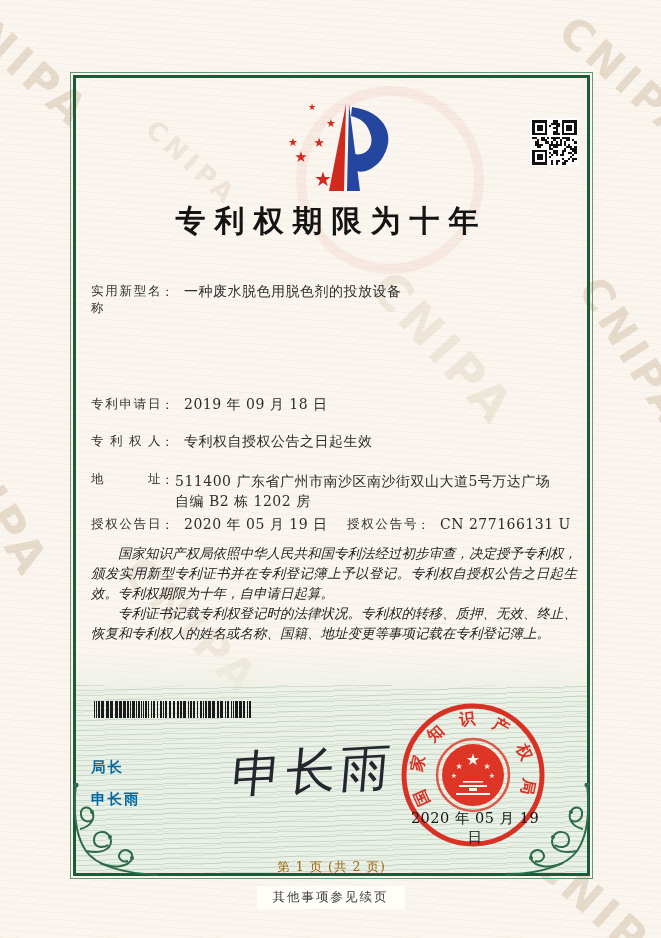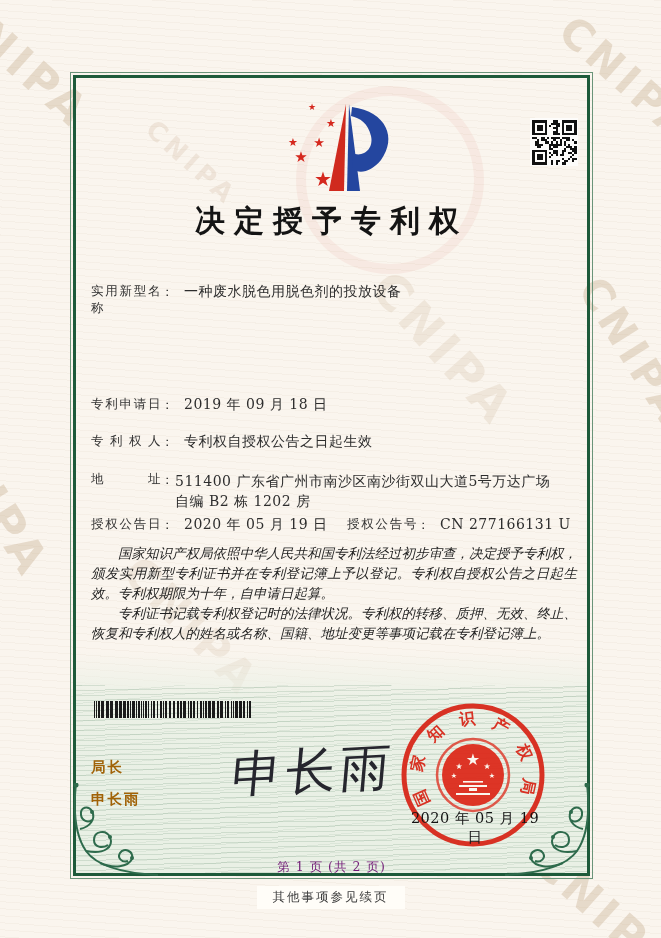--- a/index.html
+++ b/index.html
@@ -72,33 +72,33 @@
     position:absolute;left:20px;right:15px;top:470px;
     font-size:13.5px;line-height:20px;color:#1f1f1f;text-align:justify;font-style:italic;
   }
   .body-text p{margin:0;text-indent:2em;}
   
   .barcode{position:absolute;left:23px;top:628px;width:160px;height:17px;overflow:hidden;}
   .barcode i{position:absolute;top:0;bottom:0;background:#1a1a1a;}
   .director{
     position:absolute;left:20px;top:678px;
     font-family:"DejaVu Sans","Liberation Sans",sans-serif;
-    font-size:14.5px;font-weight:bold;color:#a16207;line-height:32px;letter-spacing:2px;
+    font-size:14.5px;font-weight:bold;color:#0369a1;line-height:32px;letter-spacing:2px;
   }
   .autograph{
     position:absolute;left:128px;top:656px;width:228px;height:84px;
     font-size:50px;color:#26262e;text-align:center;line-height:84px;
     letter-spacing:4px;transform:rotate(-3deg) skewX(-8deg);white-space:nowrap;
   }
   .seal{position:absolute;left:328px;top:628px;width:148px;height:148px;opacity:0.95;z-index:2;}
   .seal-date{
     position:absolute;left:330px;top:736px;width:148px;text-align:center;
     font-size:14.5px;color:#141414;letter-spacing:0.5px;z-index:3;
   }
-  .page-info{position:absolute;left:0;right:0;top:786px;text-align:center;font-size:12.5px;color:#701a75;letter-spacing:1px;}
+  .page-info{position:absolute;left:0;right:0;top:786px;text-align:center;font-size:12.5px;color:#a16207;letter-spacing:1px;}
   .note-wrap{position:absolute;left:0;right:0;top:886px;text-align:center;}
   .note{
     display:inline-block;background:#fffdf8;padding:3px 16px;
     font-size:12.5px;color:#3b3b3b;letter-spacing:2px;
   }
 </style>
 </head>
 <body>
 
 <div class="bg-waves"></div>
@@ -278,21 +278,21 @@
       <rect x="27.6" y="42.3" width="2.1" height="2.1" fill="#111"></rect>
       <rect x="33.9" y="42.3" width="2.1" height="2.1" fill="#111"></rect>
       <rect x="36" y="42.3" width="2.1" height="2.1" fill="#111"></rect>
       <rect x="42.3" y="42.3" width="2.1" height="2.1" fill="#111"></rect>
       <rect x="21.3" y="44.4" width="2.1" height="2.1" fill="#111"></rect>
       <rect x="25.5" y="44.4" width="2.1" height="2.1" fill="#111"></rect>
       <rect x="31.8" y="44.4" width="2.1" height="2.1" fill="#111"></rect>
       <rect x="33.9" y="44.4" width="2.1" height="2.1" fill="#111"></rect>
     </svg>
 
-  <div class="title">决定授予专利权</div>
+  <div class="title">专利权期限为十年</div>
 
   <div class="frow" style="top:210px">
     <span class="f-label">实用新型名称</span><span class="f-colon">：</span><span class="f-value">一种废水脱色用脱色剂的投放设备</span>
   </div>
   <div class="frow" style="top:323px">
     <span class="f-label">专利申请日</span><span class="f-colon">：</span><span class="f-value">2019 年 09 月 18 日</span>
   </div>
   <div class="frow" style="top:360px">
     <span class="f-label">专利权人</span><span class="f-colon">：</span><span class="f-value">专利权自授权公告之日起生效</span>
   </div>

